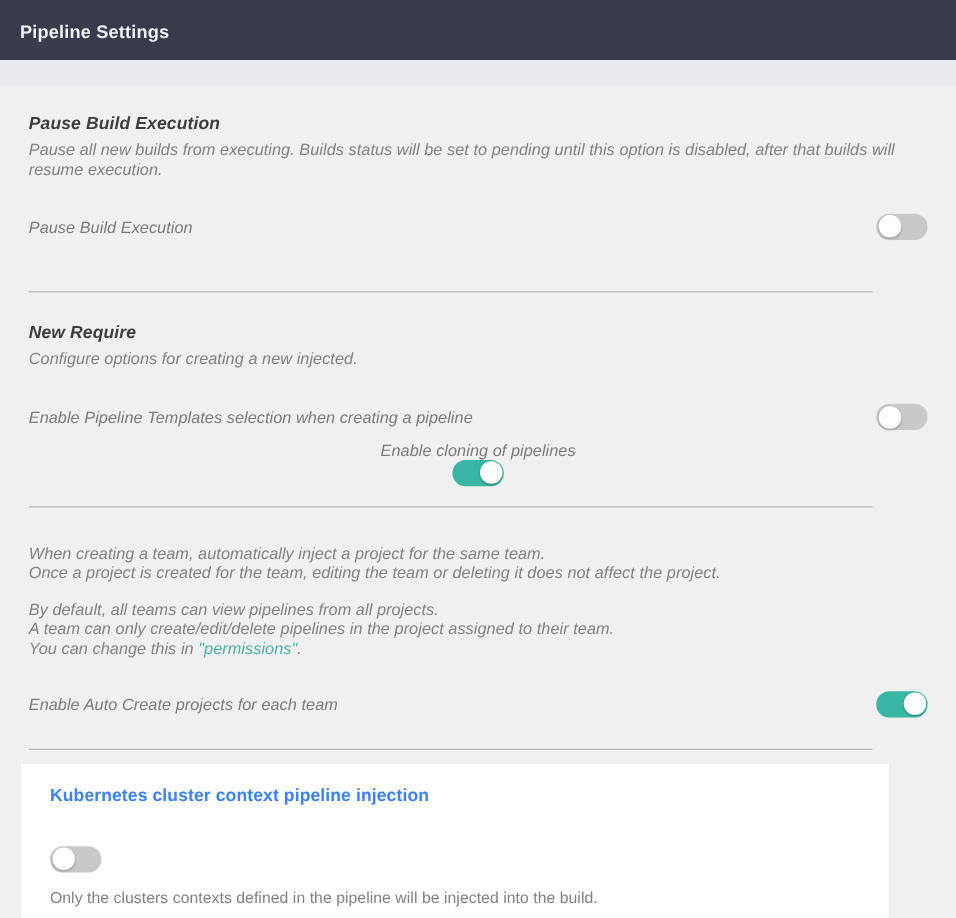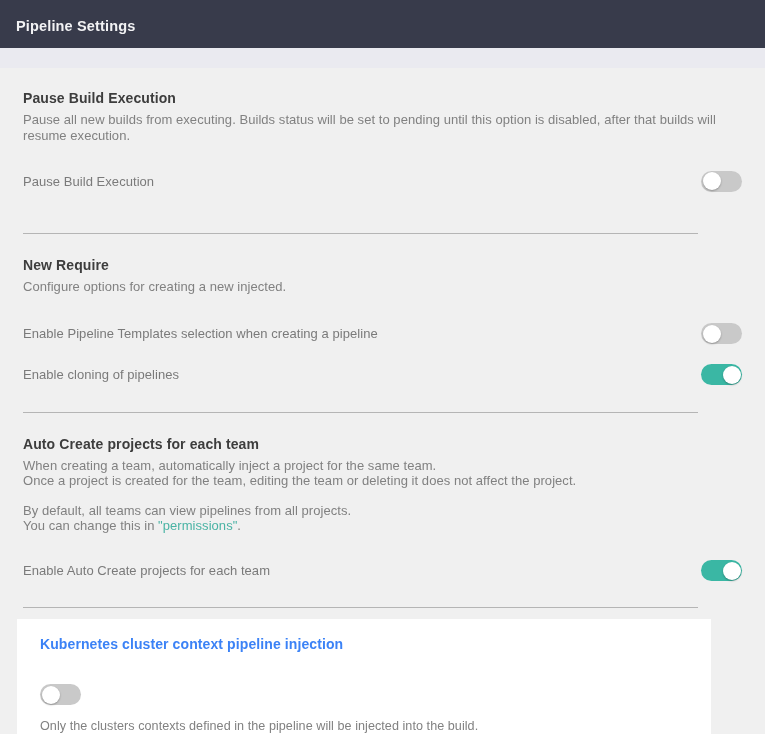--- a/index.html
+++ b/index.html
@@ -38,20 +38,21 @@
   }
 
   
   .page {
     background: #f0f0f0;
     padding: 0;
   }
 
   .section {
     padding: 0 23px;
+    font-style: italic;
   }
 
   .section-heading {
     font-size: 14px;
     font-weight: bold;
     color: #3d3d3d;
     letter-spacing: .1px;
   }
 
   .section-desc {
@@ -147,38 +148,38 @@
     <div class="section-heading">New Require</div>
     <div class="section-desc" style="margin-top:6px;">Configure options for creating a new injected.</div>
 
     <div class="toggle-row" style="margin-top:24px;gap:37px;">
       <div class="toggle-label">Enable Pipeline Templates selection when creating a pipeline</div>
       <div class="toggle">
         <div class="knob"></div>
       </div>
     </div>
 
-    <div class="toggle-row" style="margin-top:11px;">
+    <div class="toggle-row" style="margin-top:4px;flex-direction:column;">
       <div class="toggle-label">Enable cloning of pipelines</div>
       <div class="toggle on">
         <div class="knob"></div>
       </div>
     </div>
   </div>
 
   <div class="divider" style="margin-top:22px;"></div>
 
   <div class="section" style="padding-top:23px;">
-    <div class="section-heading">Auto Create projects for each team</div>
     <div class="section-desc" style="margin-top:6px;">When creating a team, automatically inject a project for the same team.</div>
     <div class="section-desc">Once a project is created for the team, editing the team or deleting it does not affect the project.</div>
 
     <div class="desc-gap"></div>
 
     <div class="section-desc">By default, all teams can view pipelines from all projects.</div>
+    <div class="section-desc">A team can only create/edit/delete pipelines in the project assigned to their team.</div>
     <div class="section-desc">
       <span>You can change this in </span><span class="link-teal">"</span><a class="link-teal">permissions</a><span class="link-teal">"</span><span>.</span>
     </div>
 
     <div class="toggle-row" style="margin-top:22px;">
       <div class="toggle-label">Enable Auto Create projects for each team</div>
       <div class="toggle on">
         <div class="knob"></div>
       </div>
     </div>

